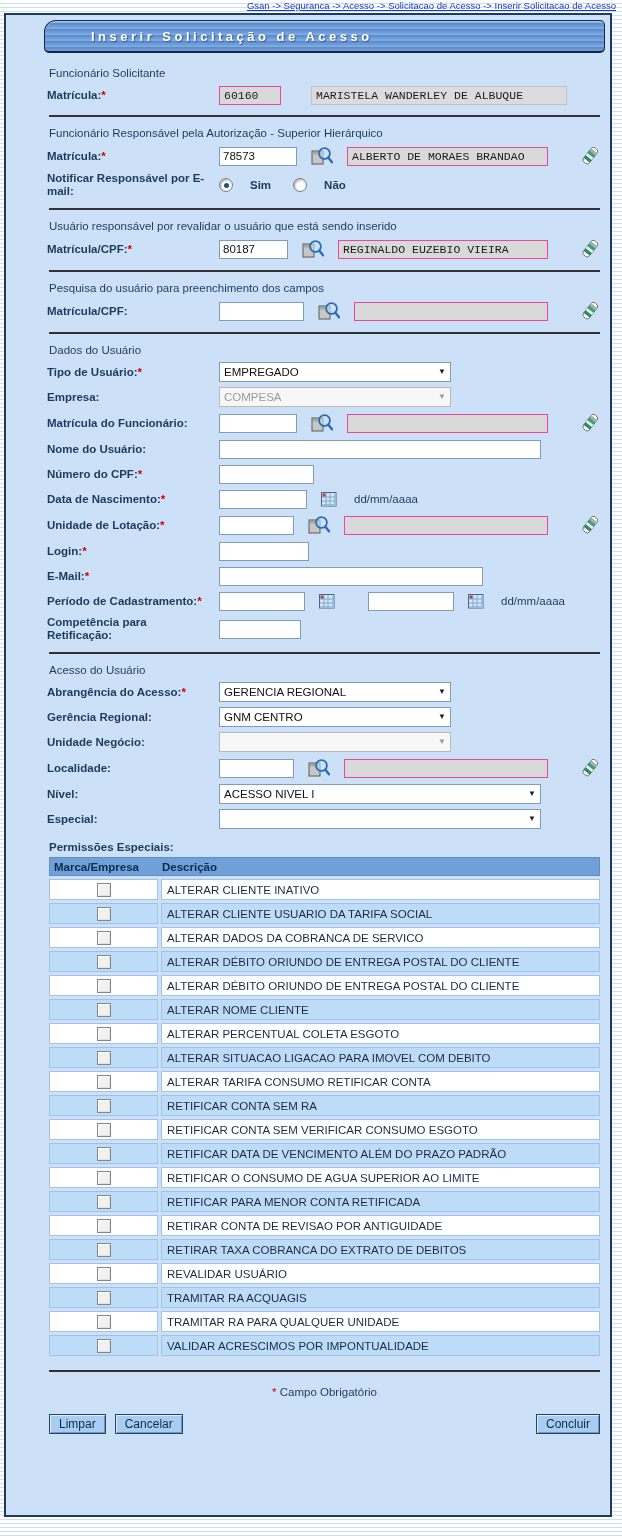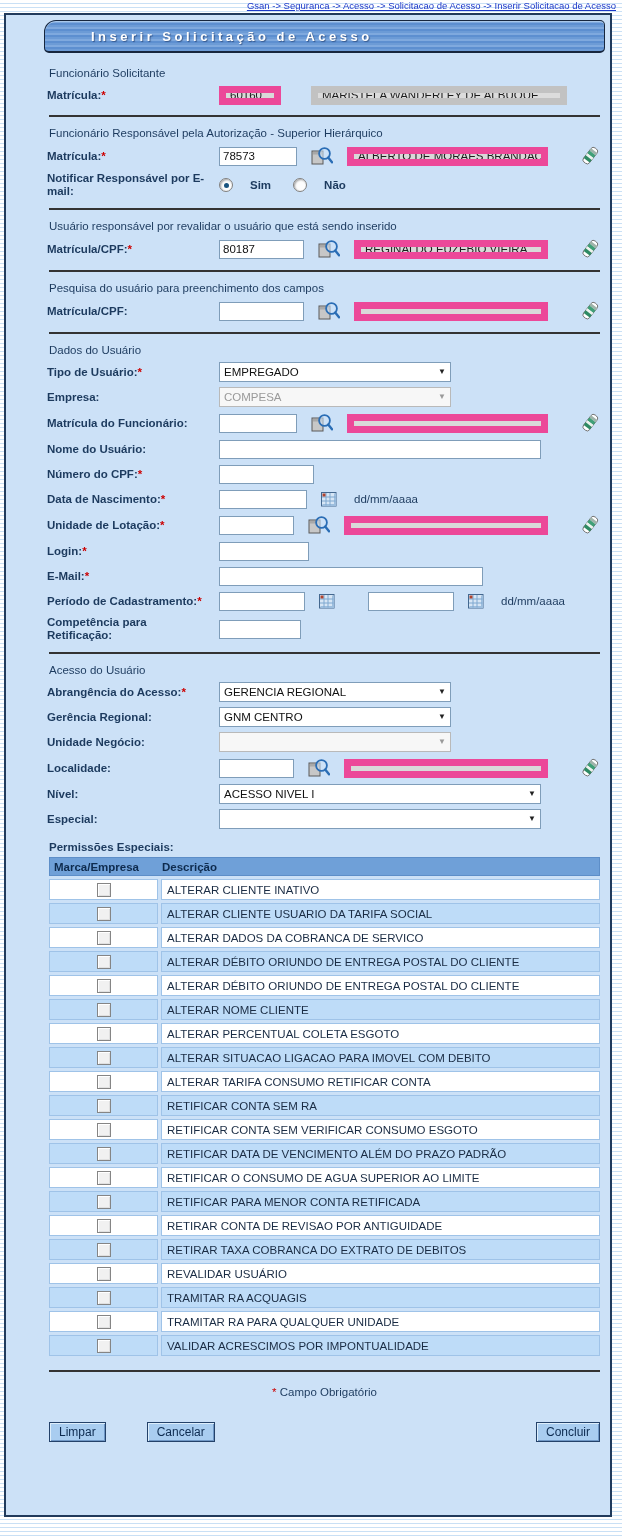--- a/index.html
+++ b/index.html
@@ -32,23 +32,23 @@
   .content{padding:6px 8px 0 8px;}
   .sec-head{font-size:11.5px;color:#1c3a5e;margin:8px 0 6px 2px;}
   .row{display:flex;align-items:center;margin:5px 0;min-height:20px;gap:12px;}
   .lbl{flex:0 0 160px;width:160px;font-size:11.5px;font-weight:bold;color:#1c3a5e;line-height:13px;}
   .req{color:#cc0000;}
   .inp{
     height:19px;border:1px solid #7f9db9;background:#fff;box-sizing:border-box;
     font-family:"Liberation Sans",sans-serif;font-size:11.5px;padding:0 3px;color:#111;
   }
   .ro{
-    background:#d9d9d9;border:7px solid #ec4899;height:19px;box-sizing:border-box;
+    background:#d9d9d9;border:1px solid #ec4899;height:19px;box-sizing:border-box;
     display:flex;align-items:center;padding:0 4px;font-size:11.5px;color:#1c1c1c;
-    overflow:hidden;white-space:nowrap;
+    overflow:hidden;white-space:nowrap;font-family:Liberation Mono, monospace;
   }
   .sel{
     border:1px solid #7f9db9;background:#fff;height:20px;box-sizing:border-box;
     display:flex;align-items:center;justify-content:space-between;
     font-size:11.5px;color:#111;padding:0 4px;
   }
   .sel .arr{font-size:8px;color:#222;line-height:8px;}
   .sel.dis{color:#9a9a9a;background:#f7f7f7;border-color:#b9b9b9;}
   .sel.dis .arr{color:#9a9a9a;}
   .icon-btn{display:inline-flex;align-items:flex-end;margin:0 2px;flex:0 0 auto;}
@@ -66,21 +66,21 @@
   .perm-head .h2{flex:1;font-size:11.5px;font-weight:bold;color:#0e2b4e;}
   .perm-row{display:flex;margin-top:3px;}
   .cell{background:#fff;border:1px solid #9fc3e8;box-sizing:border-box;height:21px;}
   .perm-row.alt .cell{background:#bedcf8;}
   .cell-check{width:109px;display:flex;align-items:center;justify-content:center;}
   .cell-desc{flex:1;margin-left:3px;display:flex;align-items:center;padding:0 5px;
     font-size:11.5px;color:#1a2c44;white-space:nowrap;overflow:hidden;}
   .chk{width:12px;height:12px;background:#f1f1f1;border:1px solid #858585;
     box-shadow:inset 1px 1px 0 #ffffff, inset -1px -1px 0 rgba(0,0,0,.07);display:inline-block;}
   .note{margin-top:14px;text-align:center;font-size:11.5px;color:#1c3a5e;}
-  .btnrow{display:flex;align-items:center;margin:24px 2px 0 2px;gap:32px;}
+  .btnrow{display:flex;align-items:center;margin:16px 2px 0 2px;}
   .btn{
     background:#a9cdf0;border:1px solid #24426a;color:#0d2b50;font-size:12px;
     font-family:"Liberation Sans",sans-serif;padding:2px 9px;margin-right:9px;
     box-shadow:inset 1px 1px 0 #ddeefb, inset -1px -1px 0 #6f97c6;cursor:pointer;
   }
   .btn.right{margin:0 0 0 auto;}
   .fmt{font-size:11.5px;color:#1c3a5e;margin-left:2px;}
   .gap6{width:6px;flex:0 0 6px;}
 </style>
 </head>
@@ -134,21 +134,21 @@
       <span class="radio sel-on"></span>
       <span class="radio-lab">Sim</span>
       <span class="radio"></span>
       <span class="radio-lab">Não</span>
     </div>
     <hr class="sep">
 
     <div class="sec-head">Usuário responsável por revalidar o usuário que está sendo inserido</div>
     <div class="row">
       <span class="lbl"><span>Matrícula/CPF:</span><span class="req">*</span></span>
-      <input class="inp" style="width: 85px;" value="80187">
+      <input class="inp" style="width: 69px;" value="80187">
       <span class="icon-btn">
           <svg width="22" height="20" viewBox="0 0 22 20">
   <rect x="1" y="5" width="11" height="13" fill="#c7c7c7" stroke="#5a5a5a" stroke-width="1"></rect>
   <rect x="2" y="6" width="9" height="2.5" fill="#a8a8a8"></rect>
   <circle cx="13.5" cy="7.5" r="5.4" fill="rgba(205,228,250,0.55)" stroke="#2a6db5" stroke-width="1.8"></circle>
   <line x1="17.2" y1="11.6" x2="21" y2="16.2" stroke="#2a6db5" stroke-width="2.4" stroke-linecap="round"></line>
 </svg>
         </span>
       <div class="ro" style="width:265px">REGINALDO EUZEBIO VIEIRA</div>
       <span class="gap6"></span>

